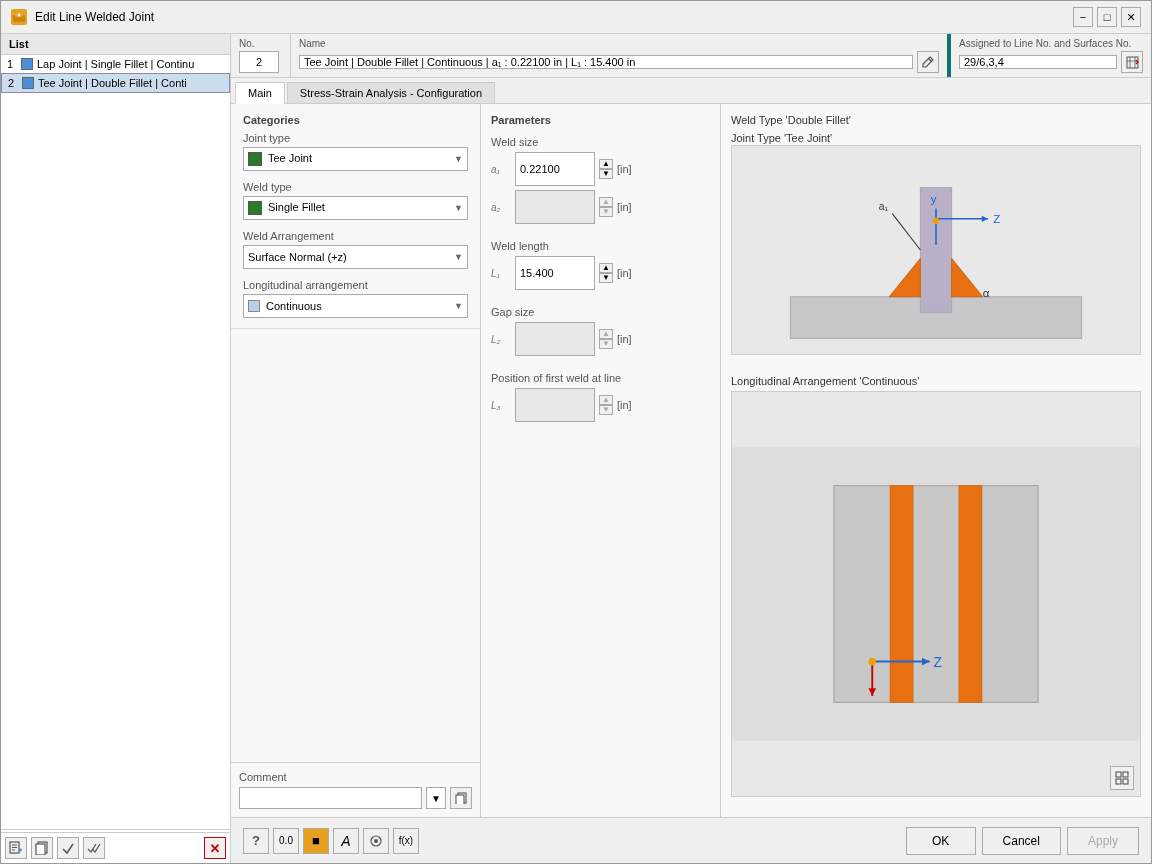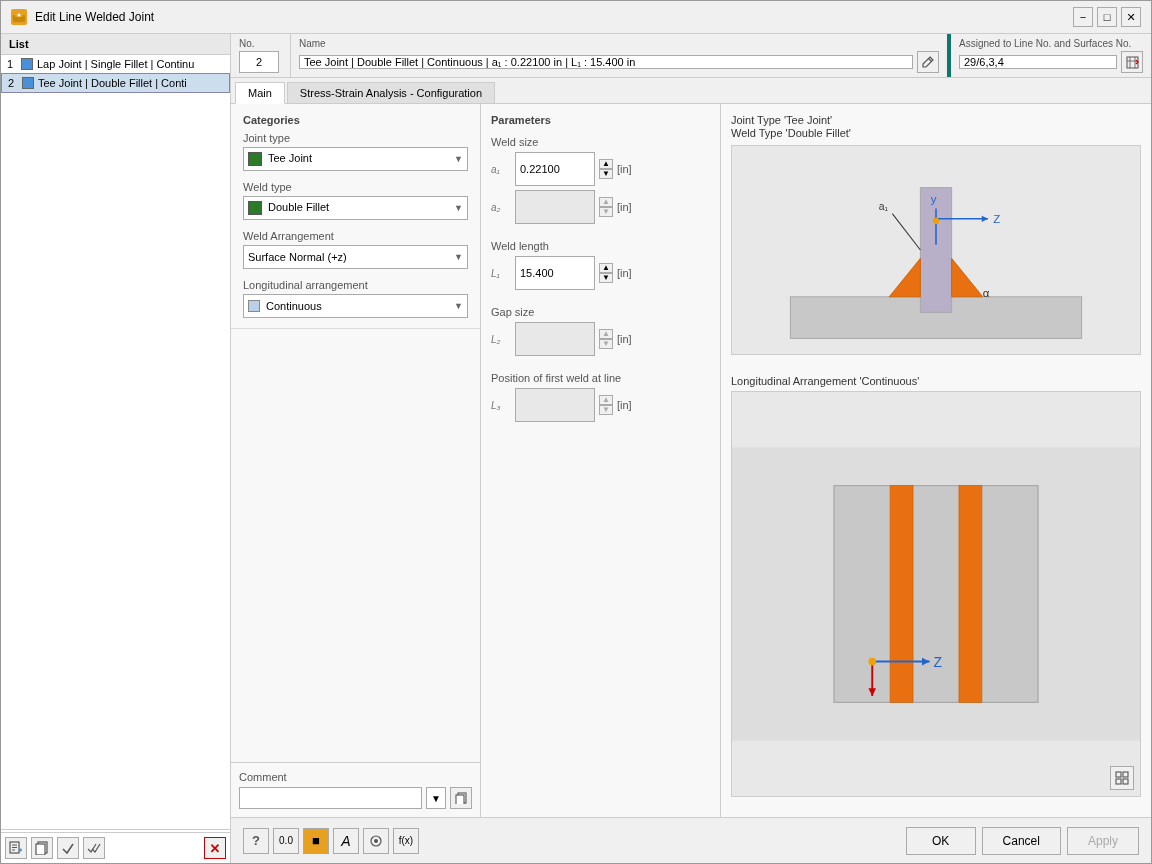--- a/index.html
+++ b/index.html
@@ -224,21 +224,21 @@
                 <div class="select-color"></div>
                 <span>Tee Joint</span>
               </div>
               <span class="chevron">▼</span>
             </div>
 
             <div class="config-label">Weld type</div>
             <div class="config-select" style="margin-bottom:10px;">
               <div class="config-select-inner">
                 <div class="select-color"></div>
-                <span>Double Fillet</span>
+                <span>Single Fillet</span>
               </div>
               <span class="chevron">▼</span>
             </div>
 
             <div class="config-label">Weld Arrangement</div>
             <div class="config-select" style="margin-bottom:10px;">
               <div class="config-select-inner">
                 <span>Surface Normal (+z)</span>
               </div>
               <span class="chevron">▼</span>
@@ -329,22 +329,22 @@
               <div class="param-spinners">
                 <button class="spin-btn" disabled="" style="color:#aaa;">▲</button>
                 <button class="spin-btn" disabled="" style="color:#aaa;">▼</button>
               </div>
               <span class="param-unit">[in]</span>
             </div>
           </div>
         </div>
 
         <div class="diagram-panel">
+          <div style="font-size:11px;color:#333;margin-bottom:6px;">Weld Type 'Double Fillet'</div>
           <div style="font-size:11px;color:#333;margin-bottom:1px;">Joint Type 'Tee Joint'</div>
-          <div style="font-size:11px;color:#333;margin-bottom:6px;">Weld Type 'Double Fillet'</div>
 
           <div class="diagram-box diagram-main">
             <svg width="100%" height="100%" viewBox="0 0 320 200">
 
               <rect x="20" y="145" width="280" height="40" fill="#c8c8c8" stroke="#aaa" stroke-width="1"></rect>
 
               <rect x="145" y="40" width="30" height="120" fill="#b8b0c8" stroke="#aaa" stroke-width="1"></rect>
 
               <polygon points="145,145 145,108 115,145" fill="#e87010" stroke="#c86000" stroke-width="0.8"></polygon>
 

